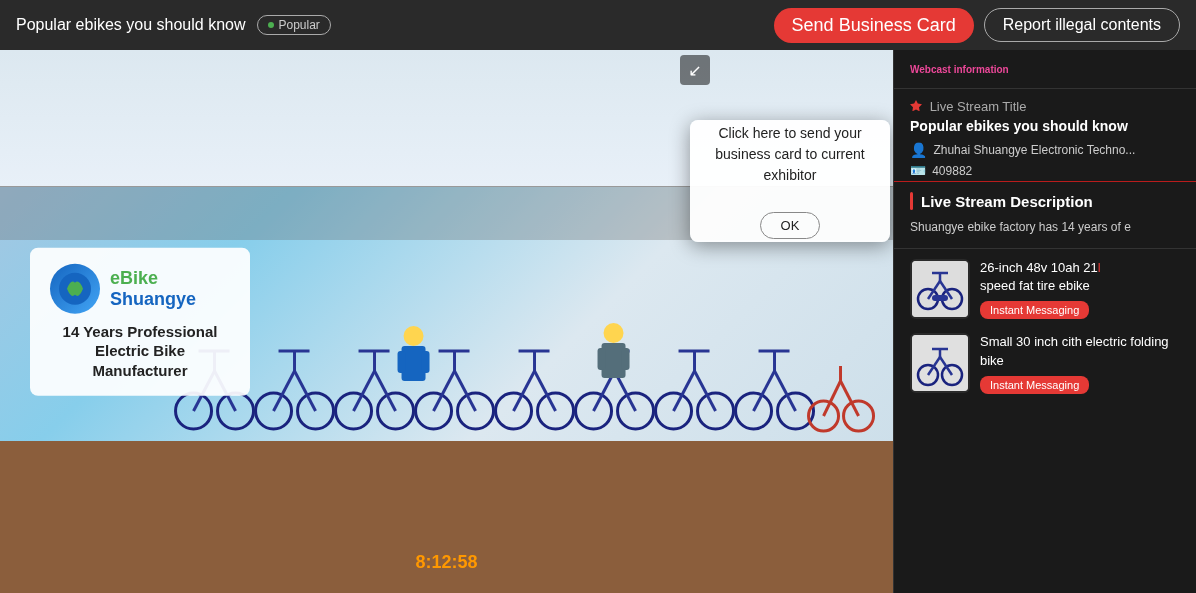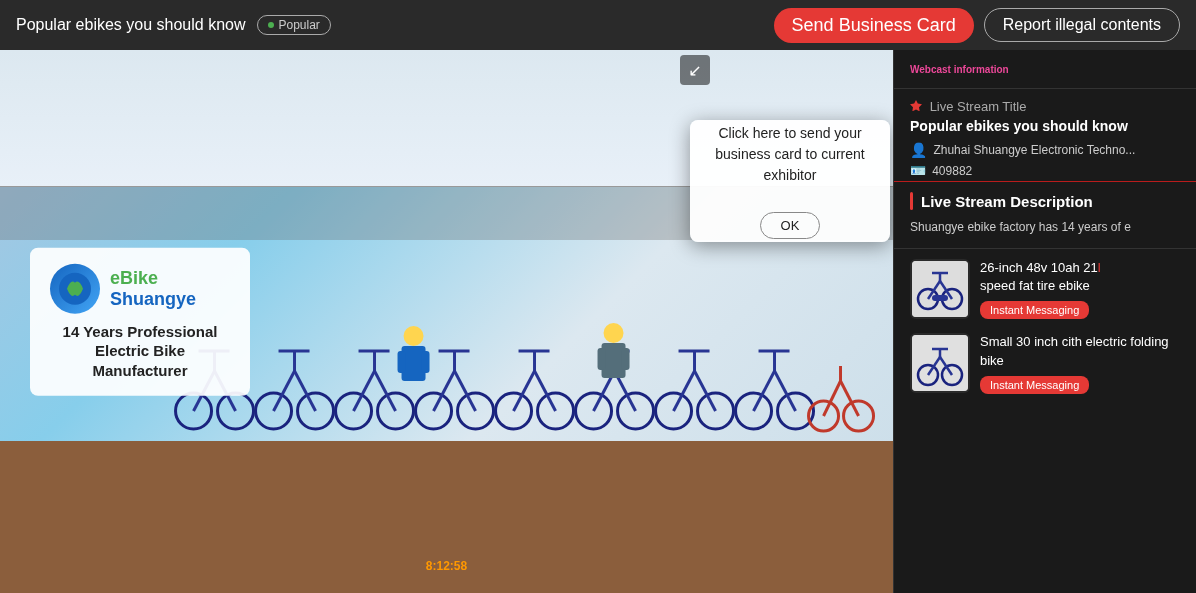--- a/index.html
+++ b/index.html
@@ -142,21 +142,21 @@
       font-weight: bold;
       line-height: 1.3;
       margin-top: 8px;
     }
     .timestamp {
       position: absolute;
       bottom: 20px;
       left: 50%;
       transform: translateX(-50%);
       color: #ff9800;
-      font-size: 12px;
+      font-size: 18px;
       font-weight: bold;
     }
 
     
     .tooltip-overlay {
       position: absolute;
       top: 70px;
       left: 690px;
       z-index: 10;
     }

